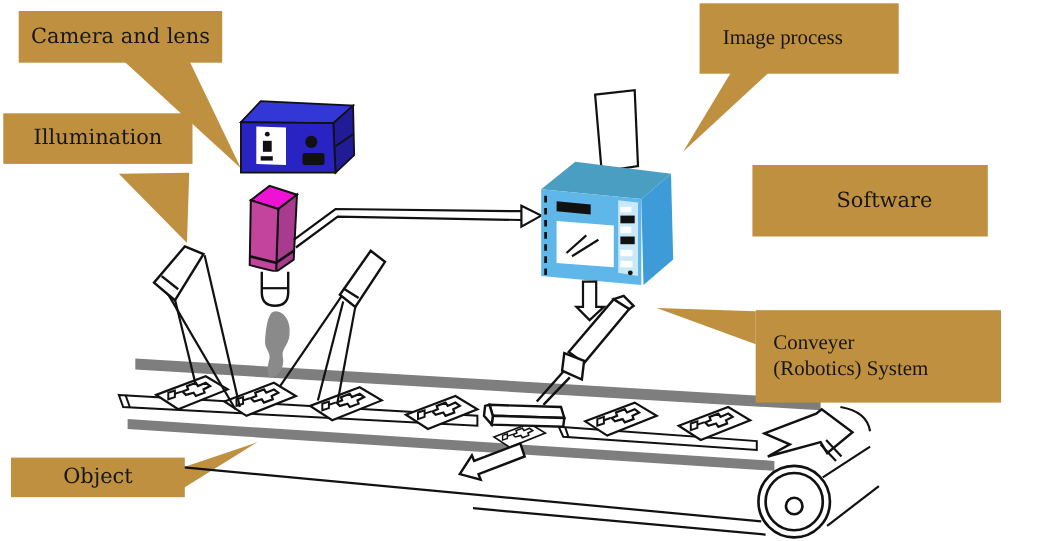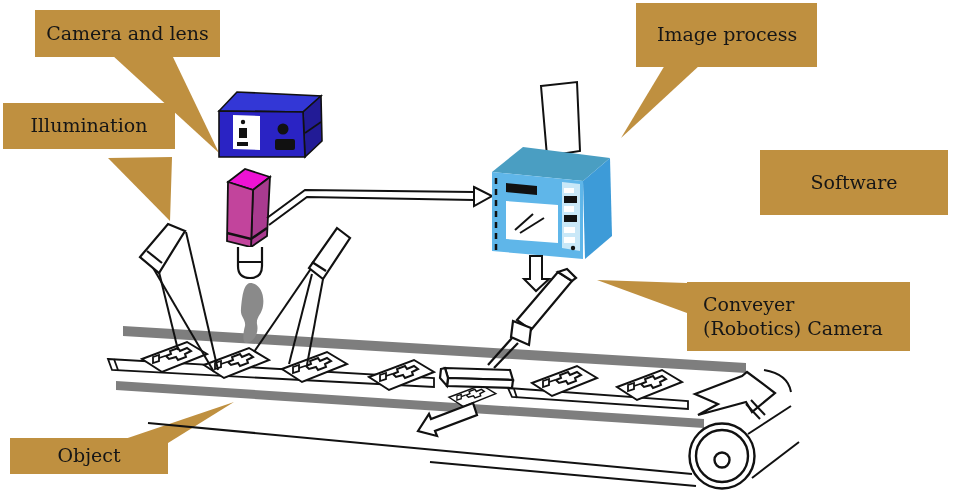--- a/index.html
+++ b/index.html
@@ -3,27 +3,27 @@
 <meta charset="utf-8">
 <style>
   html,body{margin:0;padding:0;background:#fff;}
   #stage{position:relative;width:955px;height:492px;background:#fff;overflow:hidden;
          font-family:"DejaVu Serif", serif;}
   #diagram{position:absolute;left:0;top:0;z-index:1;}
   .callout{position:absolute;z-index:2;background:#BF9040;color:#161616;
            display:flex;align-items:center;font-size:19px;line-height:1.25;}
   .callout.center{justify-content:center;text-align:center;}
   .callout .lines{display:block;}
-  .l1,.l2{display:block;white-space:nowrap;}
-  #camera-label{left:35px;top:10px;width:185px;height:47px;}
+  .l1,.l2{display:block;white-space:nowrap;font-family:Liberation Serif, serif;}
+  #camera-label{left:17px;top:10px;width:185px;height:47px;}
   #illumination-label{left:3px;top:103px;width:172px;height:46px;}
   #image-label{left:636px;top:3px;width:181px;height:64px;padding-left:21px;box-sizing:border-box;}
-  #software-label{left:760px;top:150px;width:188px;height:65px;}
-  #conveyer-label{left:687px;top:282px;width:223px;height:69px;padding-left:16px;box-sizing:border-box;}
-  #object-label{left:10px;top:438px;width:158px;height:36px;}
+  #software-label{left:684px;top:150px;width:188px;height:65px;padding-left:26px;}
+  #conveyer-label{left:687px;top:282px;width:223px;height:84px;padding-left:16px;box-sizing:border-box;}
+  #object-label{left:10px;top:416px;width:158px;height:36px;}
 </style>
 </head>
 <body>
 
 <div id="stage">
 
 <svg id="diagram" width="955" height="492" viewBox="0 0 955 492">
   <defs>
     <g id="chipsym">
       <polygon points="0,17 45,0 65,12 20,30" fill="#fff" stroke="#111" stroke-width="2"></polygon>
@@ -178,21 +178,21 @@
   </span>
 </div>
 
 <div class="callout center" id="software-label">
   <span>Software</span>
 </div>
 
 <div class="callout" id="conveyer-label">
   <span class="lines">
     <span class="l1">Conveyer</span>
-    <span class="l2">(Robotics) Camera</span>
+    <span class="l2">(Robotics) System</span>
   </span>
 </div>
 
 <div class="callout center" id="object-label">
   <span>Object</span>
 </div>
 
 </div>
 
 </body></html>

